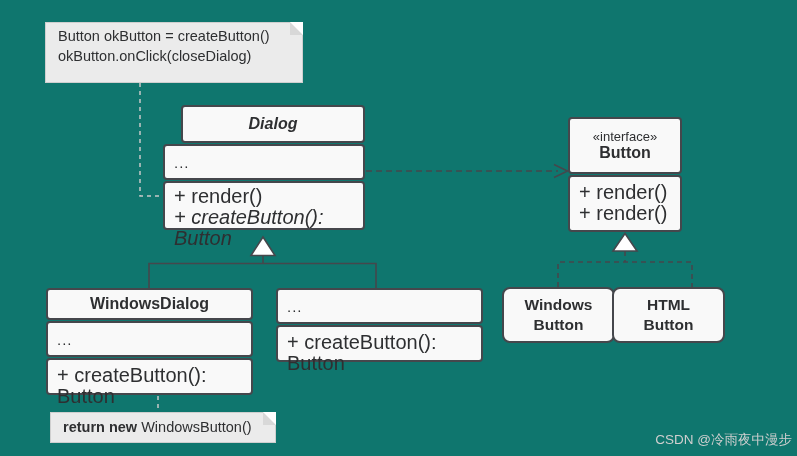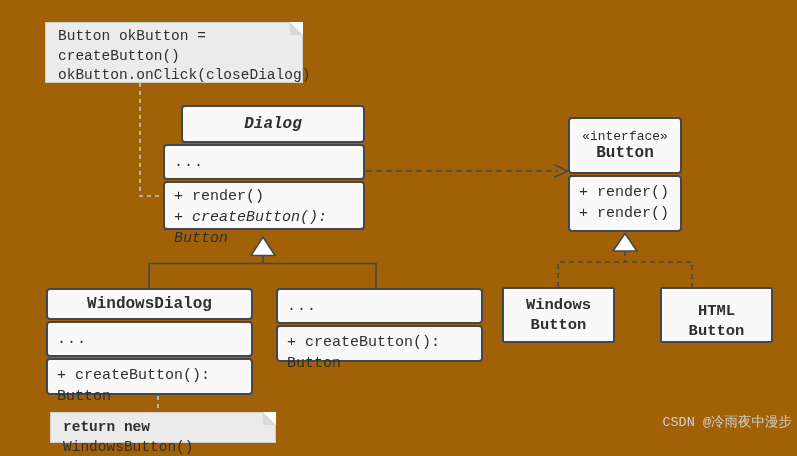--- a/index.html
+++ b/index.html
@@ -1,56 +1,56 @@
 <!DOCTYPE html>
 <html><head>
 <meta charset="utf-8">
 <style>
   html,body{margin:0;padding:0;background:#ffffff;}
   #canvas{
-    position:relative;width:797px;height:456px;background:#a16207;overflow:hidden;
-    font-family:Liberation Mono, monospace;color:#2e2f31;
+    position:relative;width:797px;height:456px;background:#0f766e;overflow:hidden;
+    font-family:Liberation Sans, sans-serif;color:#2e2f31;
   }
   svg.wires{position:absolute;left:0;top:0;pointer-events:none;}
 
   
   .cls{position:absolute;}
   .comp{
     box-sizing:border-box;border:2px solid #45474c;background:#f9f9f9;
     border-radius:4px;position:relative;
   }
   .comp + .comp{margin-top:1px;}
   .comp.title{display:flex;flex-direction:column;align-items:center;justify-content:center;
     font-weight:bold;font-size:16px;}
   .comp.title .stereotype{font-weight:normal;font-size:13px;}
   .comp.ellipsis{display:flex;align-items:center;padding:0 9px;font-size:15px;letter-spacing:1px;}
-  .comp.methods{padding:3px 9px;font-size:15px;line-height:21px;}
+  .comp.methods{padding:3px 9px;font-size:20px;line-height:21px;}
   .abstract{font-style:italic;}
 
   
   .prod{
     position:absolute;box-sizing:border-box;border:2px solid #45474c;background:#f9f9f9;
-    border-radius:2px;display:flex;flex-direction:column;align-items:center;justify-content:center;
+    border-radius:8px;display:flex;flex-direction:column;align-items:center;justify-content:center;
     font-weight:bold;font-size:15.5px;line-height:20px;text-align:center;
   }
 
   
   .note{
     position:absolute;box-sizing:border-box;background:#ebebeb;border:1px solid #cfcfcf;
     font-size:14.5px;line-height:19.5px;color:#2e2f31;padding:4px 12px;
   }
   .note::before{
     content:"";position:absolute;top:-1px;right:-1px;width:0;height:0;
     border-style:solid;border-width:0 13px 13px 0;
     border-color:#ffffff #ffffff #d8d8d8 #d8d8d8;
   }
   .note .b{font-weight:bold;}
 
   .watermark{
-    position:absolute;left:646px;top:413px;width:146px;text-align:right;
+    position:absolute;left:646px;top:431px;width:146px;text-align:right;
     font-size:13.5px;color:#cfcfcf;white-space:nowrap;
   }
 </style>
 </head>
 <body>
 
 <div id="canvas">
 
   <svg class="wires" width="797" height="456" viewBox="0 0 797 456">
 
@@ -121,21 +121,21 @@
     <div class="comp methods" style="height:37px;padding-top:5px;">
       <div>+ createButton(): Button</div>
     </div>
   </div>
 
   <div class="prod" style="left:502px;top:287px;width:113px;height:56px;">
     <div>Windows</div>
     <div>Button</div>
   </div>
 
-  <div class="prod" style="left:660px;top:287px;width:113px;height:56px;justify-content:flex-end;">
+  <div class="prod" style="left:612px;top:287px;width:113px;height:56px;">
     <div>HTML</div>
     <div>Button</div>
   </div>
 
   <div class="note" style="left:50px;top:412px;width:226px;height:31px;padding-top:5px;">
     <div><span class="b">return new</span> <span>WindowsButton()</span></div>
   </div>
 
   <div class="watermark">CSDN @冷雨夜中漫步</div>
 

